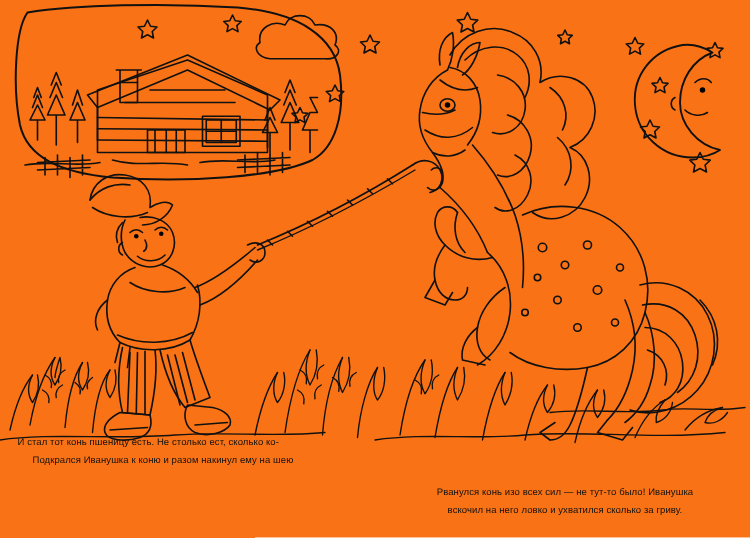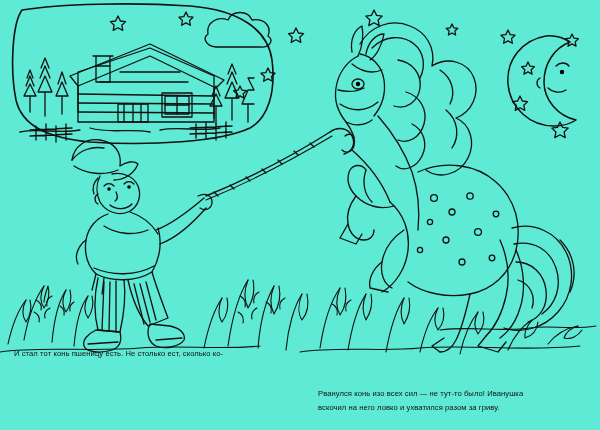--- a/index.html
+++ b/index.html
@@ -7,21 +7,21 @@
     padding: 0;
     background: #ffffff;
   }
   body {
     font-family: "Liberation Sans", sans-serif;
   }
   .page {
     position: relative;
     width: 600px;
     height: 430px;
-    background: #5eead4;
+    background: #f97316;
     overflow: hidden;
   }
   .art-layer {
     position: absolute;
     left: 0;
     top: 0;
     width: 600px;
     height: 360px;
     overflow: hidden;
   }
@@ -37,20 +37,21 @@
   }
   .caption-left {
     left: 14px;
     top: 348px;
     width: 255px;
   }
   .caption-right {
     left: 318px;
     top: 388px;
     width: 268px;
+    text-align: center;
   }
   .caption p {
     margin: 0 0 3px 0;
   }
   .caption p.indent {
     text-indent: 12px;
   }
   .moon-face-dot {
     fill: #000;
   }
@@ -293,20 +294,21 @@
         <path d="M0 352 C 40 346, 90 352, 140 348 C 180 345, 220 350, 260 346"></path>
         <path d="M300 352 C 340 346, 380 352, 420 348 C 470 344, 520 352, 580 346"></path>
         <path d="M440 330 C 470 326, 500 332, 530 328 C 550 325, 570 330, 596 326"></path>
       </g>
 
     </svg>
   </div>
 
   <div class="caption caption-left">
     <p>И стал тот конь пшеницу есть. Не столько ест, сколько ко-</p>
+    <p class="indent">Подкрался Иванушка к коню и разом накинул ему на шею</p>
   </div>
 
   <div class="caption caption-right">
     <p>Рванулся конь изо всех сил — не тут-то было! Иванушка</p>
-    <p>вскочил на него ловко и ухватился разом за гриву.</p>
+    <p>вскочил на него ловко и ухватился сколько за гриву.</p>
   </div>
 
 </div>
 
 </body></html>

